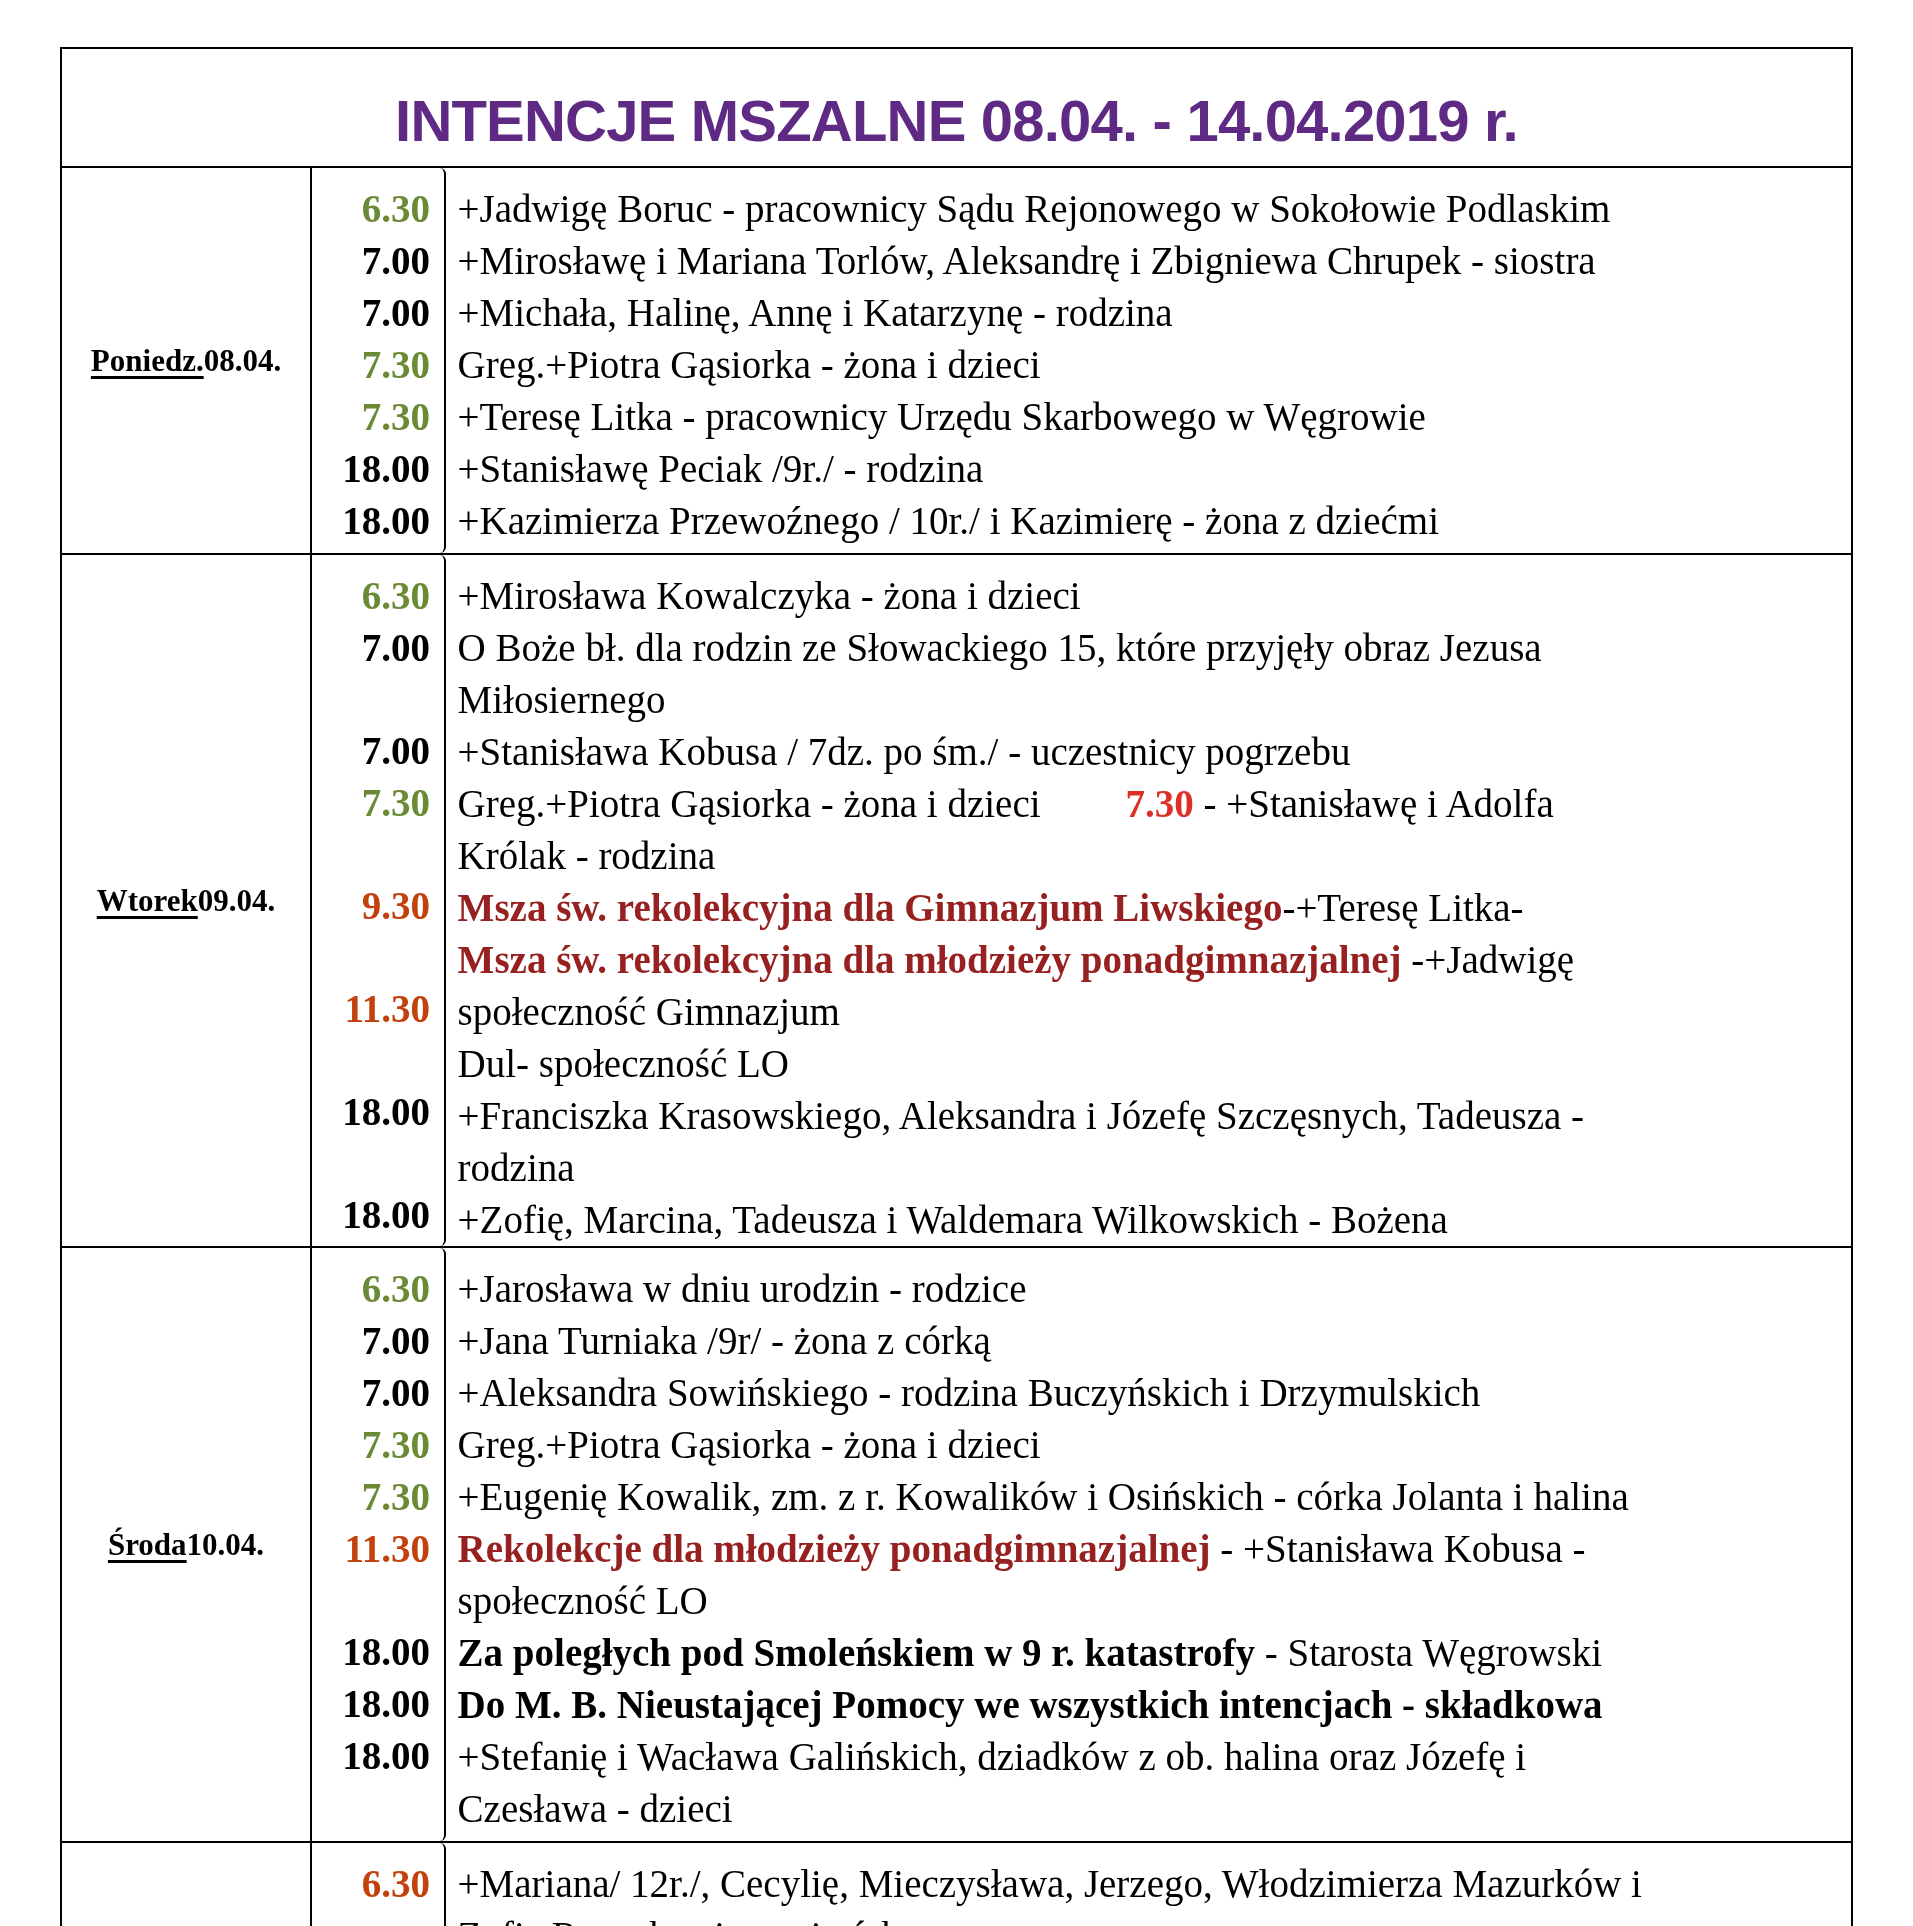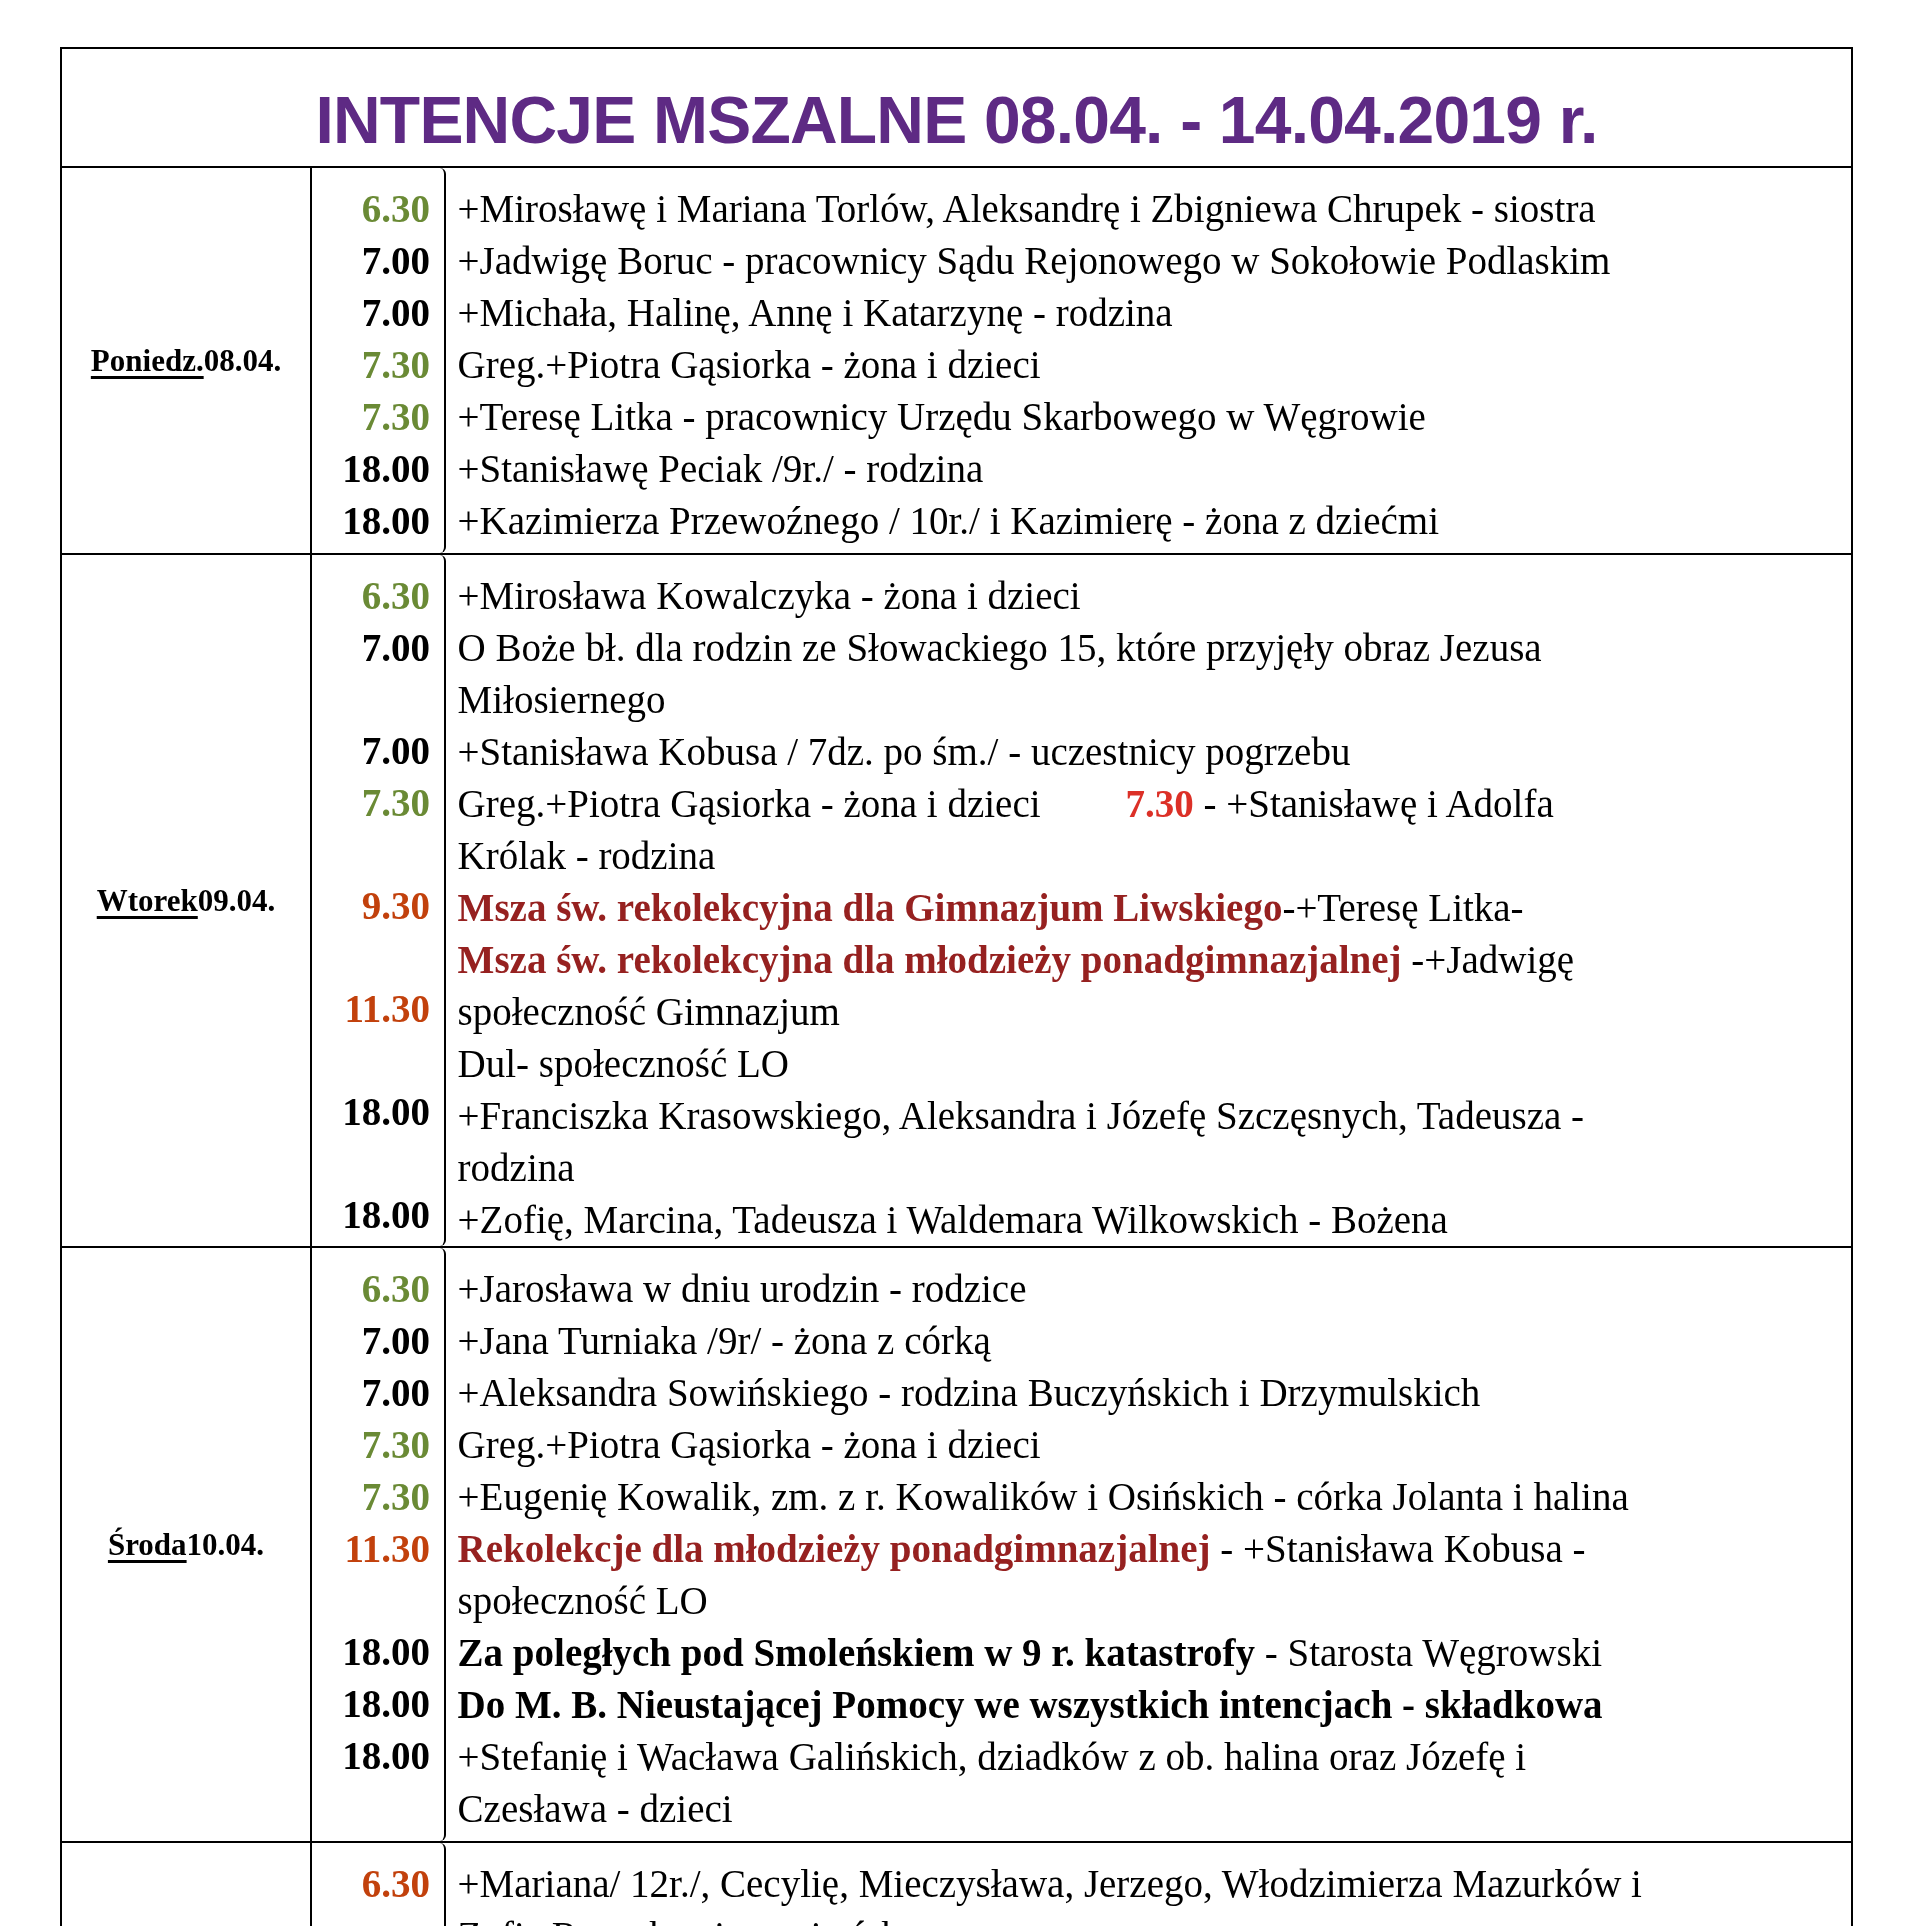--- a/index.html
+++ b/index.html
@@ -1,19 +1,19 @@
 <!DOCTYPE html>
 <html style="font-size:6.2px"><head>
 <meta charset="utf-8">
 <style>
   html, body { margin:0; padding:0; background:#ffffff; }
   body { width:1914px; height:2707px; position:relative; overflow:hidden; font-family:"Liberation Serif", serif; color:#000; }
   .sheet { position:absolute; left:60px; top:47px; width:1793px; border:2.7px solid #000; box-sizing:border-box; }
   .title-row { height:117px; border-bottom:2.7px solid #000; display:flex; align-items:center; justify-content:center; }
-  .title { font-family:"Liberation Sans", sans-serif; font-weight:bold; font-size:66px; color:#5e2a84; letter-spacing:-0.8px; white-space:nowrap;margin-top:25px; }
+  .title { font-family:"Liberation Sans", sans-serif; font-weight:bold; font-size:58px; color:#5e2a84; letter-spacing:-0.8px; white-space:nowrap;margin-top:25px; }
   .day { display:flex; border-bottom:2.7px solid #000; box-sizing:border-box; }
   .day:last-child { border-bottom:none; }
   .c1 { width:250px; border-right:2.7px solid #000; box-sizing:border-box; display:flex; flex-direction:row; align-items:center; justify-content:center; font-weight:bold; font-size:31px; line-height:43px; text-align:center; }
   .c2 { width:134px; border-right:2.7px solid #000; box-sizing:border-box; padding-top:14.6px;border-radius:6px; }
   .c3 { flex:1; padding-top:14.6px; padding-left:11.6px; padding-right:15.4px; }
   .dayname { text-decoration:underline; text-decoration-thickness:3.1px; text-underline-offset:5.4px; }
   .time { font-weight:bold; font-size:39px; line-height:52px; text-align:right; padding-right:14px; }
   .txt { font-size:39px; line-height:52px; }
   .green { color:#6a8a35; }
   .purple { color:#c2410c; }
@@ -38,22 +38,22 @@
     <div class="c2">
       <div class="time green">6.30</div>
       <div class="time">7.00</div>
       <div class="time">7.00</div>
       <div class="time green">7.30</div>
       <div class="time green">7.30</div>
       <div class="time">18.00</div>
       <div class="time">18.00</div>
     </div>
     <div class="c3">
+      <div class="txt">+Jadwigę Boruc - pracownicy Sądu Rejonowego w Sokołowie Podlaskim</div>
       <div class="txt">+Mirosławę i Mariana Torlów, Aleksandrę i Zbigniewa Chrupek - siostra</div>
-      <div class="txt">+Jadwigę Boruc - pracownicy Sądu Rejonowego w Sokołowie Podlaskim</div>
       <div class="txt">+Michała, Halinę, Annę i Katarzynę - rodzina</div>
       <div class="txt">Greg.+Piotra Gąsiorka - żona i dzieci</div>
       <div class="txt">+Teresę Litka - pracownicy Urzędu Skarbowego w Węgrowie</div>
       <div class="txt">+Stanisławę Peciak /9r./ - rodzina</div>
       <div class="txt">+Kazimierza Przewoźnego / 10r./ i Kazimierę - żona z dziećmi</div>
     </div>
   </div>
 
   <div class="day" style="height:693px;">
     <div class="c1">

